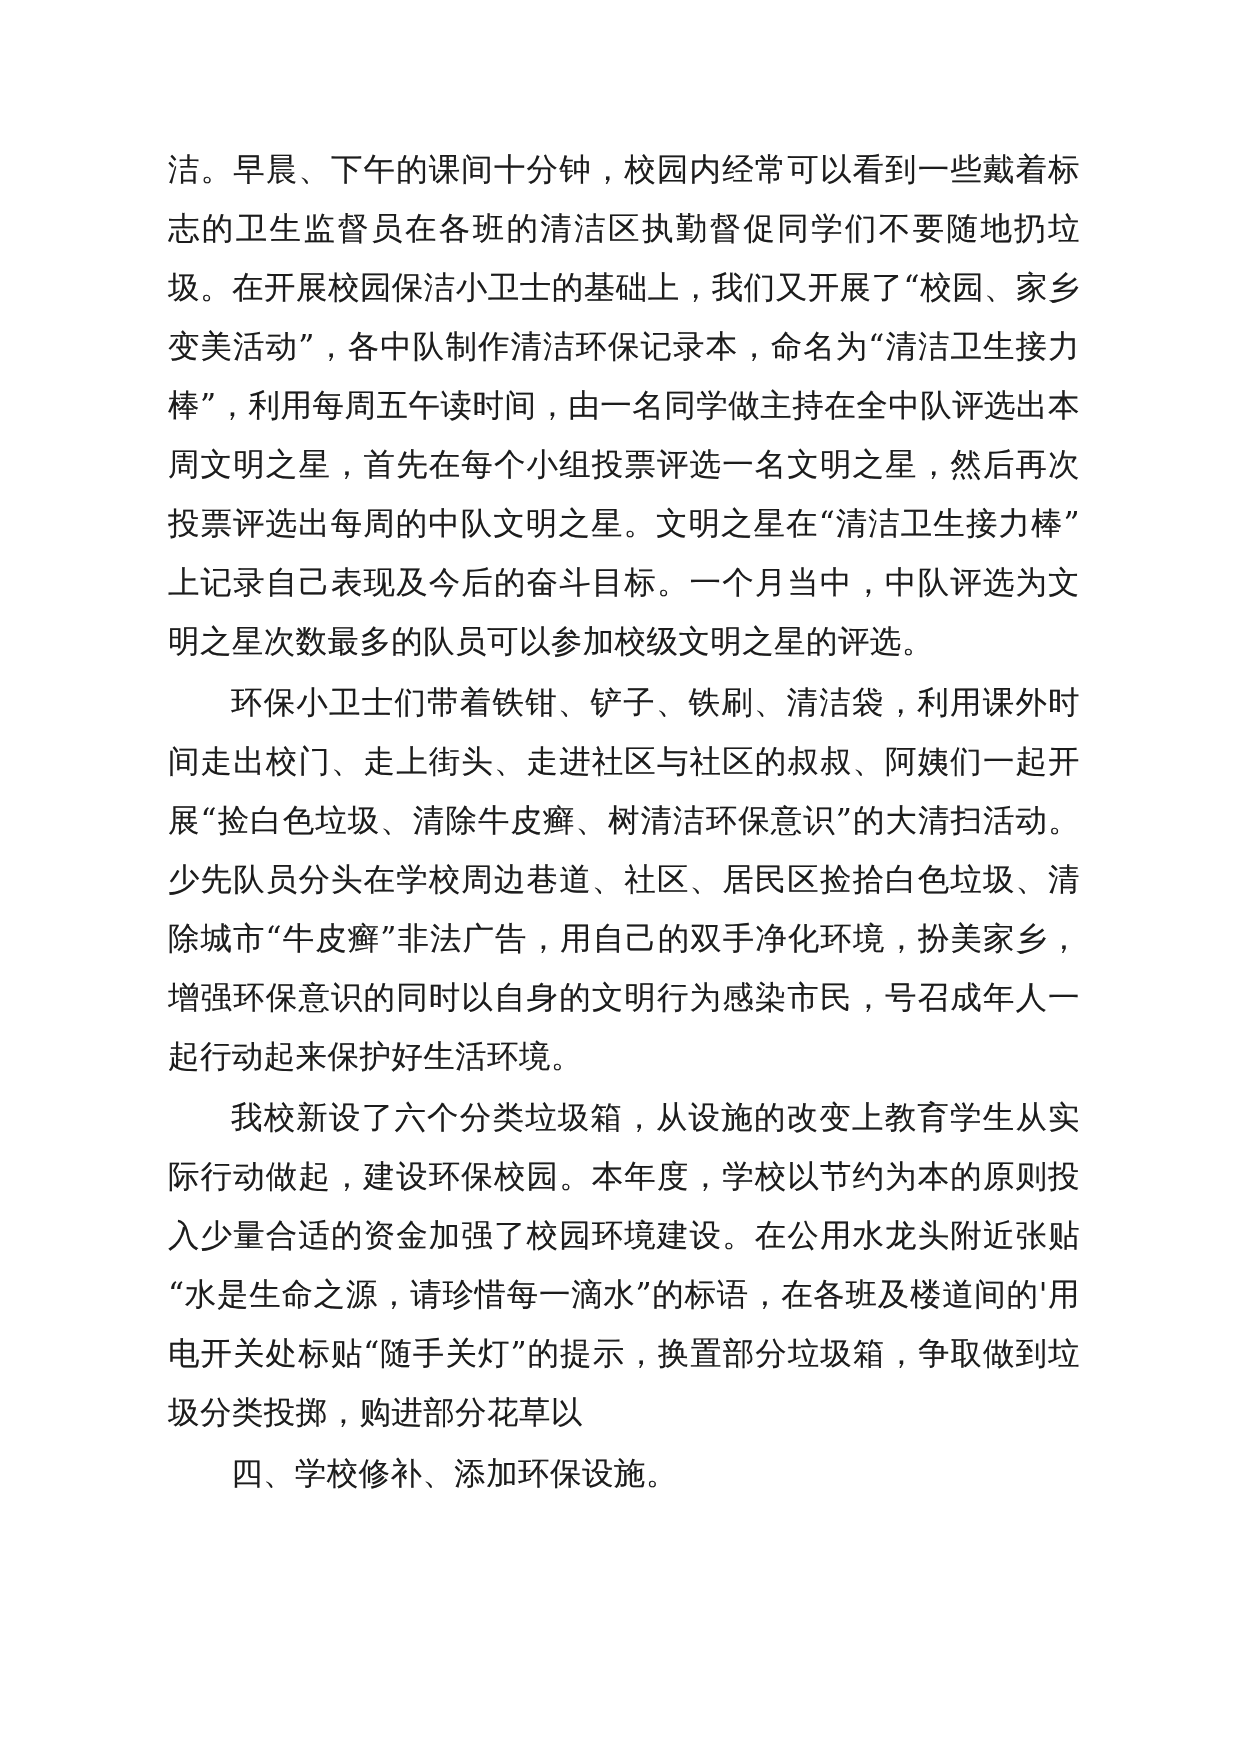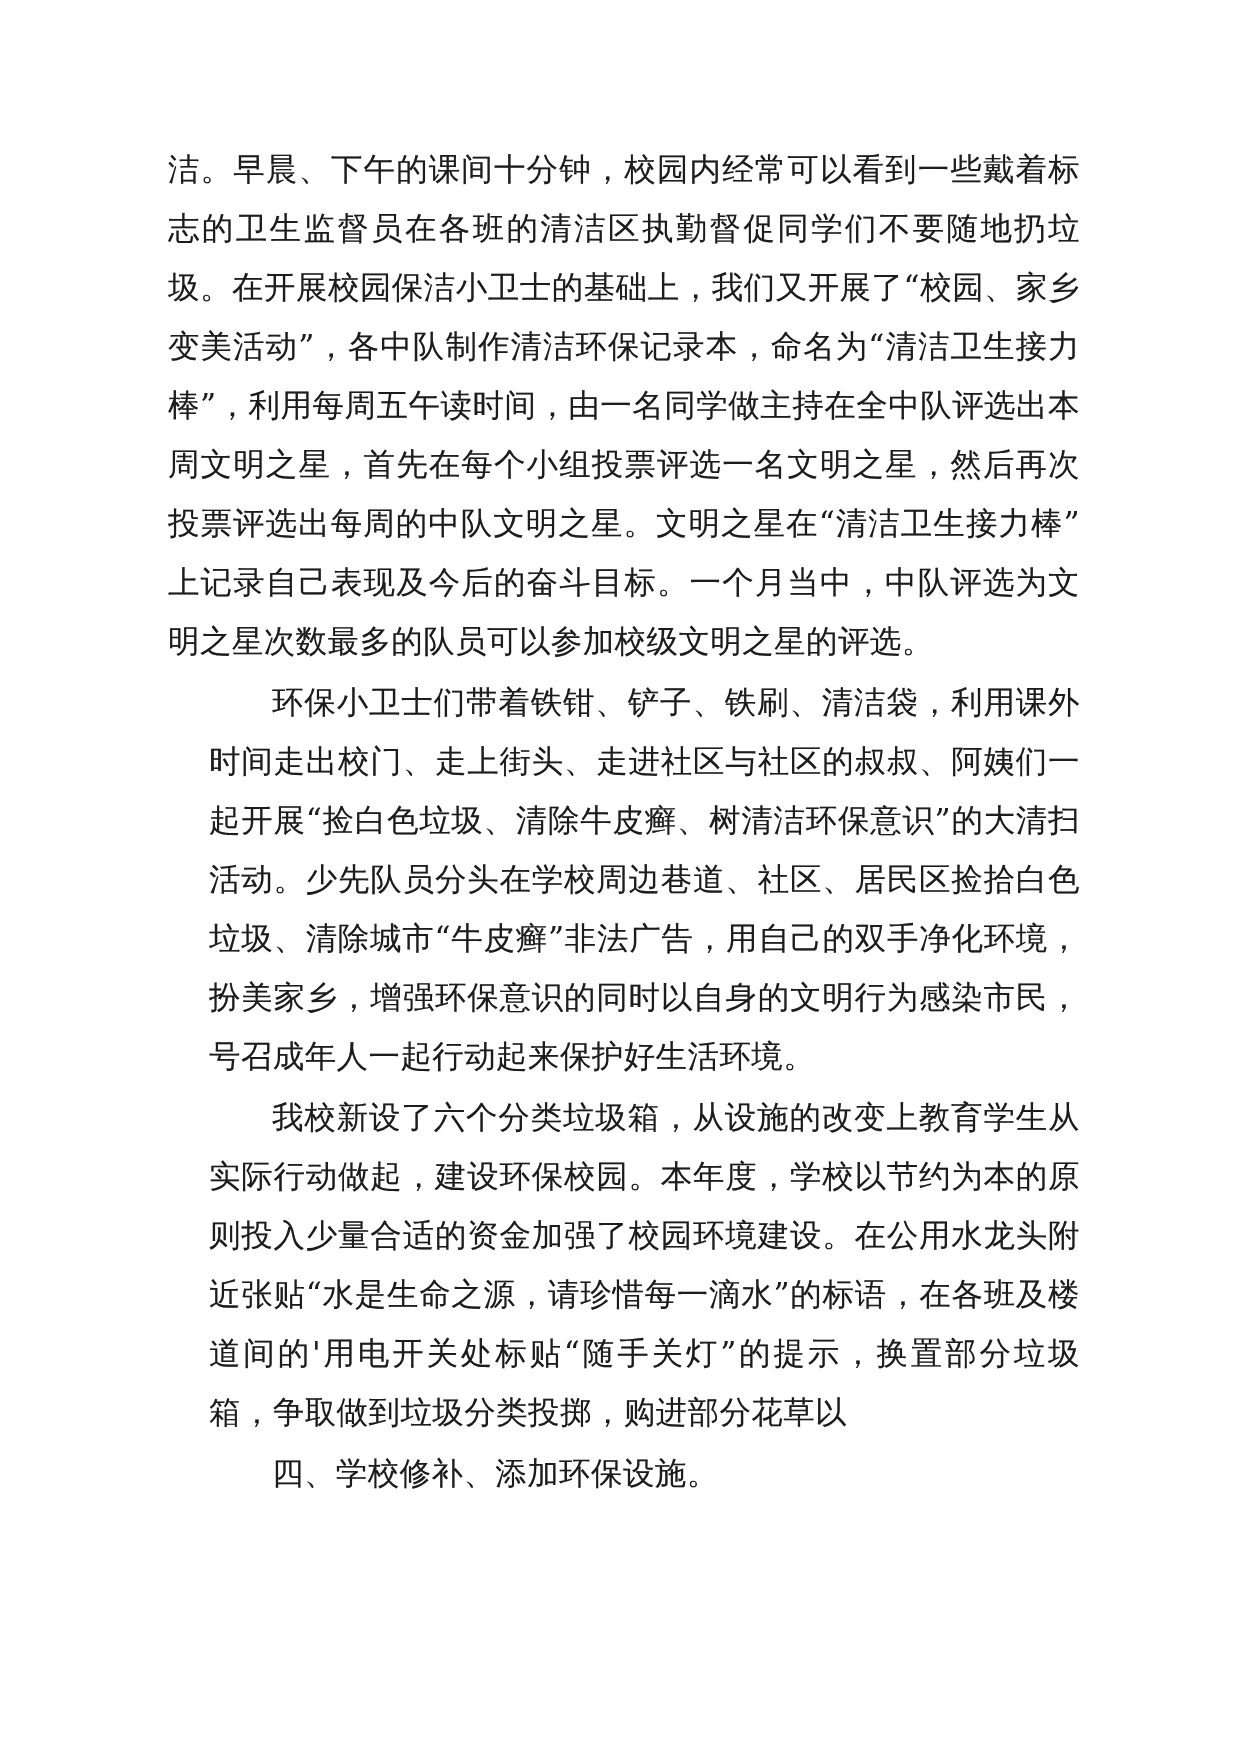--- a/index.html
+++ b/index.html
@@ -35,21 +35,20 @@
     line-height: 59px;
     letter-spacing: 0.4px;
     text-align: justify;
     text-justify: inter-ideograph;
     color: #1c1c1c;
     font-family: "DejaVu Serif", "Liberation Serif", serif;
     word-break: break-all;
   }
   p.indent {
     text-indent: 2em;
-    margin-left: 41px;
   }
   
   .doc-body p.para {
     text-shadow: 0 0 0.4px rgba(0,0,0,0.35);
   }
 </style>
 </head>
 <body>
 
 <div class="page">

